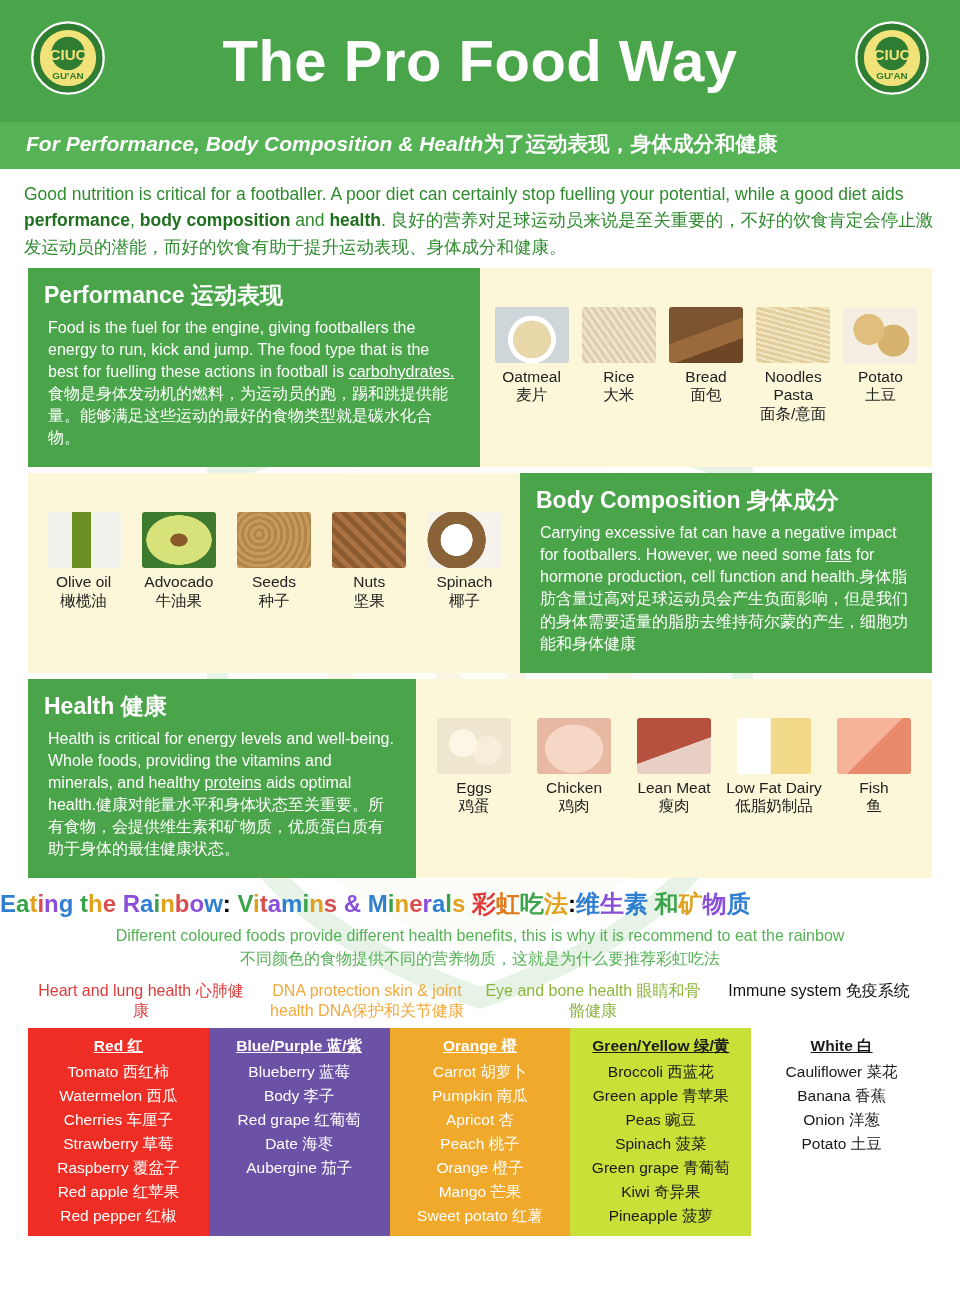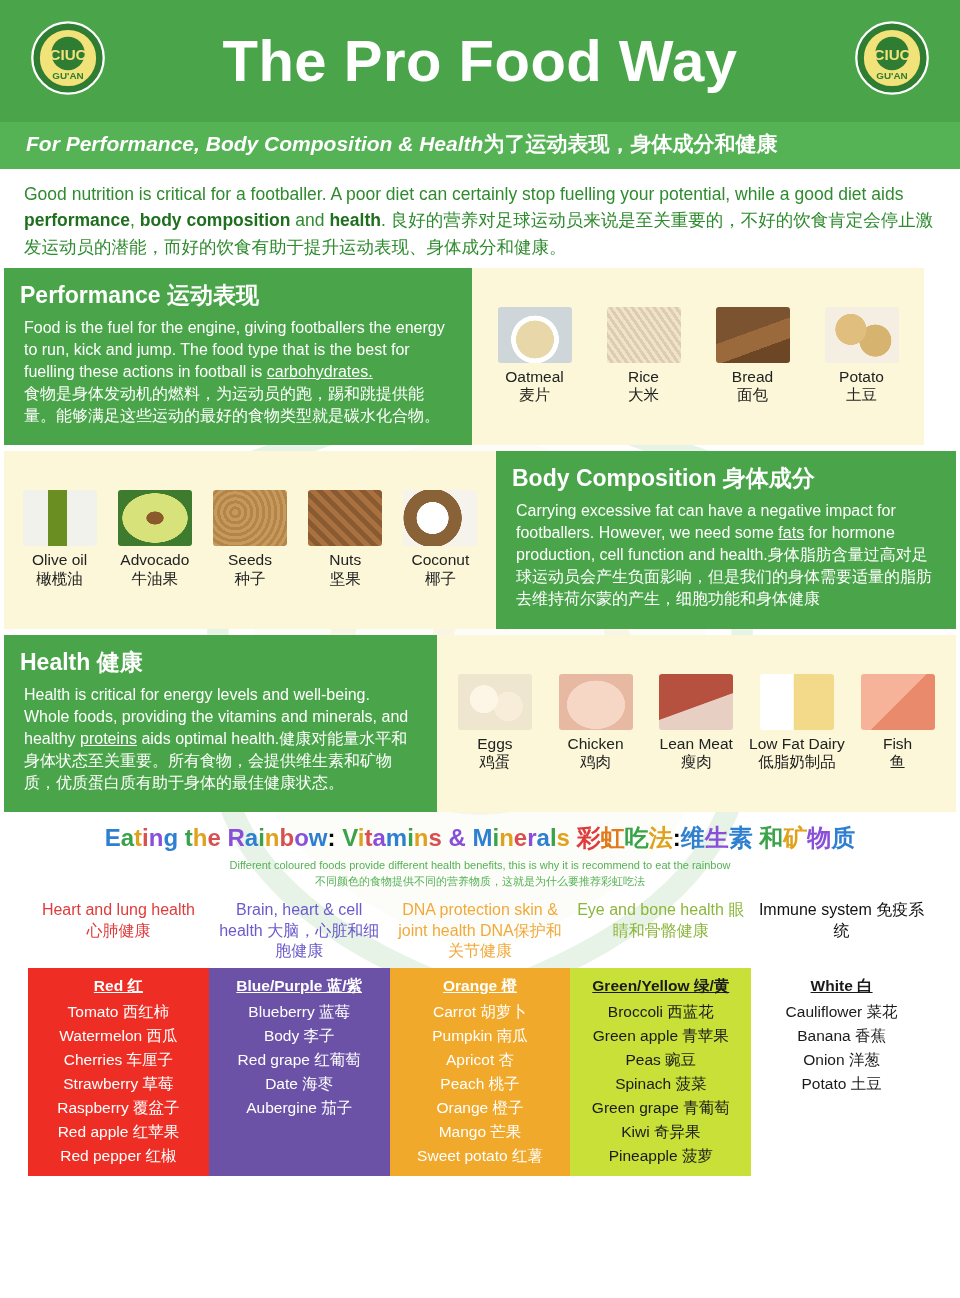--- a/index.html
+++ b/index.html
@@ -43,21 +43,21 @@
 
   
   .intro {
     position:relative; z-index:2;
     color:#2e8b2e; font-size:17.5px; line-height:1.5;
     padding:12px 24px 8px 24px;
   }
   .intro b { color:#1f6f1f; }
 
   
-  .panels { position:relative; z-index:2; padding:0 4px;border-radius:11px; }
+  .panels { position:relative; z-index:2; padding:0 28px;border-radius:11px; }
   .row { display:flex; margin-bottom:6px; }
 
   .green-box {
     background:#4aa54a; color:#fff; padding:12px 16px 14px 16px;
   }
   .green-box h2 { margin:0 0 6px 0; font-size:23px; font-weight:bold; }
   .green-box h2 .cn { font-weight:bold; }
   .green-box p { margin:4px; font-size:16px; line-height:1.38; }
   .green-box u { text-decoration:underline; }
 
@@ -71,26 +71,26 @@
   }
   .food .thumb {
     width:74px; height:56px; margin:0 auto 5px auto;
     border-radius:3px; background-size:cover; background-position:center;
     display:block;
   }
   .food .lbl { display:block; }
 
   
   .rainbow-title {
-    position:relative; z-index:2; text-align:center;
+    position:relative; z-index:2; text-align:left;
     font-size:24px; font-weight:bold; margin-top:10px;
   }
   .rainbow-sub {
     position:relative; z-index:2; text-align:center;
-    color:#55b255; font-size:11px; line-height:1.45; margin-top:4px;
+    color:#55b255; font-size:16px; line-height:1.45; margin-top:4px;
   }
   .cat-heads {
     position:relative; z-index:2;
     display:flex; padding:10px 28px 2px 28px; text-align:center;
   }
   .cat-heads .ch { flex:1; font-size:16px; line-height:1.3; padding:0 4px; }
 
   .cat-cols {
     position:relative; z-index:2;
     display:flex; padding:4px 28px 0 28px;
@@ -160,20 +160,25 @@
           <span class="thumb" style="background:repeating-linear-gradient(55deg,#efe3cd 0 3px,#ddcdae 3px 6px);"></span>
           <span class="lbl">Rice</span>
           <span class="lbl">大米</span>
         </div>
         <div class="food">
           <span class="thumb" style="background:linear-gradient(160deg,#7c5330 0 45%,#9a6a3d 45% 70%,#6d4626 70% 100%);"></span>
           <span class="lbl">Bread</span>
           <span class="lbl">面包</span>
         </div>
         <div class="food">
+          <span class="thumb" style="background:repeating-linear-gradient(15deg,#f3e6c2 0 2px,#e2cf9d 2px 5px);"></span>
+          <span class="lbl">Noodles Pasta</span>
+          <span class="lbl">面条/意面</span>
+        </div>
+        <div class="food">
           <span class="thumb" style="background:radial-gradient(circle at 35% 40%,#e0bf7e 0 26%,transparent 27%),radial-gradient(circle at 68% 60%,#d6b36e 0 26%,transparent 27%),#f4efe2;"></span>
           <span class="lbl">Potato</span>
           <span class="lbl">土豆</span>
         </div>
       </div>
     </div>
 
     <div class="row">
       <div class="cream-box" style="width:492px;">
         <div class="food">
@@ -191,21 +196,21 @@
           <span class="lbl">Seeds</span>
           <span class="lbl">种子</span>
         </div>
         <div class="food">
           <span class="thumb" style="background:repeating-linear-gradient(45deg,#a9713f 0 5px,#8a5a31 5px 10px);"></span>
           <span class="lbl">Nuts</span>
           <span class="lbl">坚果</span>
         </div>
         <div class="food">
           <span class="thumb" style="background:radial-gradient(circle at 40% 50%,#ffffff 0 30%,#8a6238 31% 55%,#f6f3ec 56% 100%);"></span>
-          <span class="lbl">Coconut</span>
+          <span class="lbl">Spinach</span>
           <span class="lbl">椰子</span>
         </div>
       </div>
       <div class="green-box" style="width:468px;">
         <h2>
           <span>Body Composition</span>
           <span class="cn">身体成分</span>
         </h2>
         <p>
           <span>Carrying excessive fat can have a negative impact for footballers. However, we need some </span><u>fats</u><span> for hormone production, cell function and health.</span><span>身体脂肪含量过高对足球运动员会产生负面影响，但是我们的身体需要适量的脂肪去维持荷尔蒙的产生，细胞功能和身体健康</span>
@@ -254,21 +259,20 @@
   </div>
 
   <div class="rainbow-title" id="rainbow-title"><span style="color: rgb(47, 127, 208);">E</span><span style="color: rgb(58, 163, 74);">a</span><span style="color: rgb(224, 162, 28);">t</span><span style="color: rgb(217, 79, 79);">i</span><span style="color: rgb(138, 79, 217);">n</span><span style="color: rgb(47, 127, 208);">g</span><span style="color: rgb(0, 0, 0);"> </span><span style="color: rgb(58, 163, 74);">t</span><span style="color: rgb(224, 162, 28);">h</span><span style="color: rgb(217, 79, 79);">e</span><span style="color: rgb(0, 0, 0);"> </span><span style="color: rgb(138, 79, 217);">R</span><span style="color: rgb(47, 127, 208);">a</span><span style="color: rgb(58, 163, 74);">i</span><span style="color: rgb(224, 162, 28);">n</span><span style="color: rgb(217, 79, 79);">b</span><span style="color: rgb(138, 79, 217);">o</span><span style="color: rgb(47, 127, 208);">w</span><span style="color: rgb(0, 0, 0);">: </span><span style="color: rgb(58, 163, 74);">V</span><span style="color: rgb(224, 162, 28);">i</span><span style="color: rgb(217, 79, 79);">t</span><span style="color: rgb(138, 79, 217);">a</span><span style="color: rgb(47, 127, 208);">m</span><span style="color: rgb(58, 163, 74);">i</span><span style="color: rgb(224, 162, 28);">n</span><span style="color: rgb(217, 79, 79);">s</span><span style="color: rgb(138, 79, 217);"> &amp; </span><span style="color: rgb(47, 127, 208);">M</span><span style="color: rgb(58, 163, 74);">i</span><span style="color: rgb(224, 162, 28);">n</span><span style="color: rgb(217, 79, 79);">e</span><span style="color: rgb(138, 79, 217);">r</span><span style="color: rgb(47, 127, 208);">a</span><span style="color: rgb(58, 163, 74);">l</span><span style="color: rgb(224, 162, 28);">s</span><span style="color: rgb(0, 0, 0);"> </span><span style="color: rgb(224, 59, 59);">彩</span><span style="color: rgb(224, 122, 28);">虹</span><span style="color: rgb(58, 163, 74);">吃</span><span style="color: rgb(224, 162, 28);">法</span><span style="color: rgb(0, 0, 0);">:</span><span style="color: rgb(47, 127, 208);">维</span><span style="color: rgb(138, 79, 217);">生</span><span style="color: rgb(47, 127, 208);">素</span><span style="color: rgb(0, 0, 0);"> </span><span style="color: rgb(58, 163, 74);">和</span><span style="color: rgb(224, 162, 28);">矿</span><span style="color: rgb(138, 79, 217);">物</span><span style="color: rgb(47, 127, 208);">质</span></div>
   <div class="rainbow-sub">
     <span>Different coloured foods provide different health benefits, this is why it is recommend to eat the rainbow</span><br>
     <span>不同颜色的食物提供不同的营养物质，这就是为什么要推荐彩虹吃法</span>
   </div>
 
   <div class="cat-heads">
     <div class="ch" style="color:#e03b3b">Heart and lung health 心肺健康</div>
-    <div class="ch" style="color:#6a5acd">Brain, heart &amp; cell health 大脑，心脏和细胞健康</div>
     <div class="ch" style="color:#f2a93b">DNA protection skin &amp; joint health DNA保护和关节健康</div>
     <div class="ch" style="color:#8db63c">Eye and bone health 眼睛和骨骼健康</div>
     <div class="ch" style="color:#111111">Immune system 免疫系统</div>
   </div>
 
   <div class="cat-cols">
 
     <div class="cat-col" style="background:#ee2d24;color:#ffffff;">
       <span class="head">Red 红</span>
       <span class="item">Tomato 西红柿</span>

